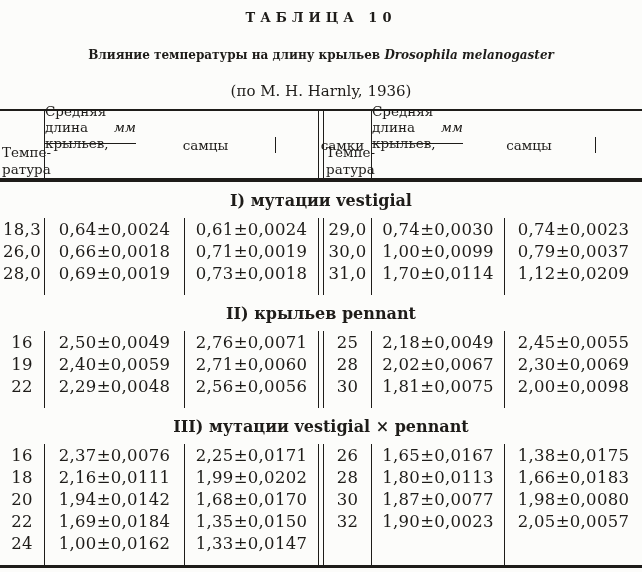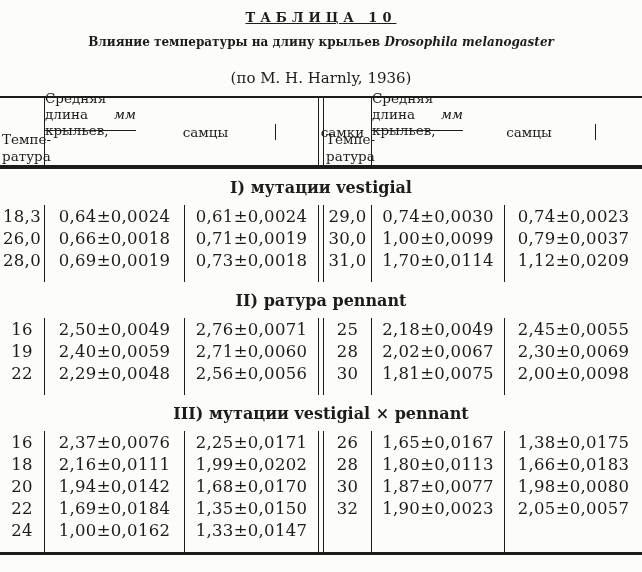--- a/index.html
+++ b/index.html
@@ -19,22 +19,21 @@
     background:var(--paper);
     overflow:hidden;
   }
 
   
   .caption{ text-align:center; padding-top:10px; }
   .t-label{
     font-size:13px;
     font-weight:bold;
     letter-spacing:5px;
-    margin-bottom:10px;
-    text-decoration:underline;
+    margin-bottom:23px;
   }
   .t-sub{
     font-size:12px;
     font-weight:bold;
     margin-bottom:20px;
   }
   .t-sub .species{ font-style:italic; }
   .t-attr{ font-size:15px; }
 
   
@@ -190,21 +189,21 @@
           <div class="cell br">1,70±0,0114</div>
           <div class="cell">1,12±0,0209</div>
           <div class="cell br spacer"></div>
           <div class="cell br spacer"></div>
           <div class="cell spacer"></div>
           <div class="cell divider spacer"></div>
           <div class="cell br spacer"></div>
           <div class="cell br spacer"></div>
           <div class="cell spacer"></div>
         </div>
-        <div class="section-label">II) ратура pennant</div>
+        <div class="section-label">II) крыльев pennant</div>
         <div class="rows">
           <div class="cell br">16</div>
           <div class="cell br">2,50±0,0049</div>
           <div class="cell">2,76±0,0071</div>
           <div class="cell divider"></div>
           <div class="cell br">25</div>
           <div class="cell br">2,18±0,0049</div>
           <div class="cell">2,45±0,0055</div>
           <div class="cell br">19</div>
           <div class="cell br">2,40±0,0059</div>

